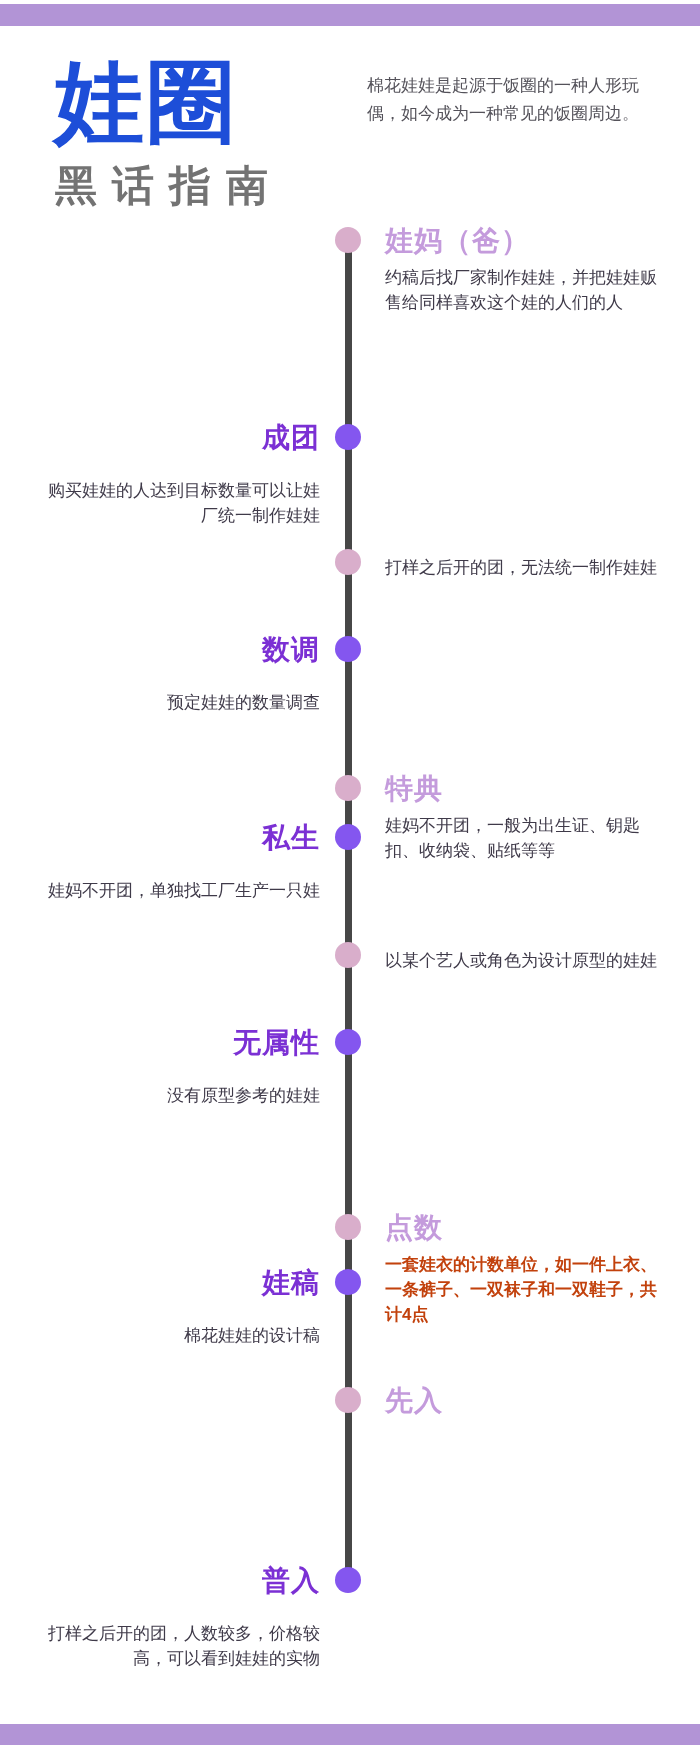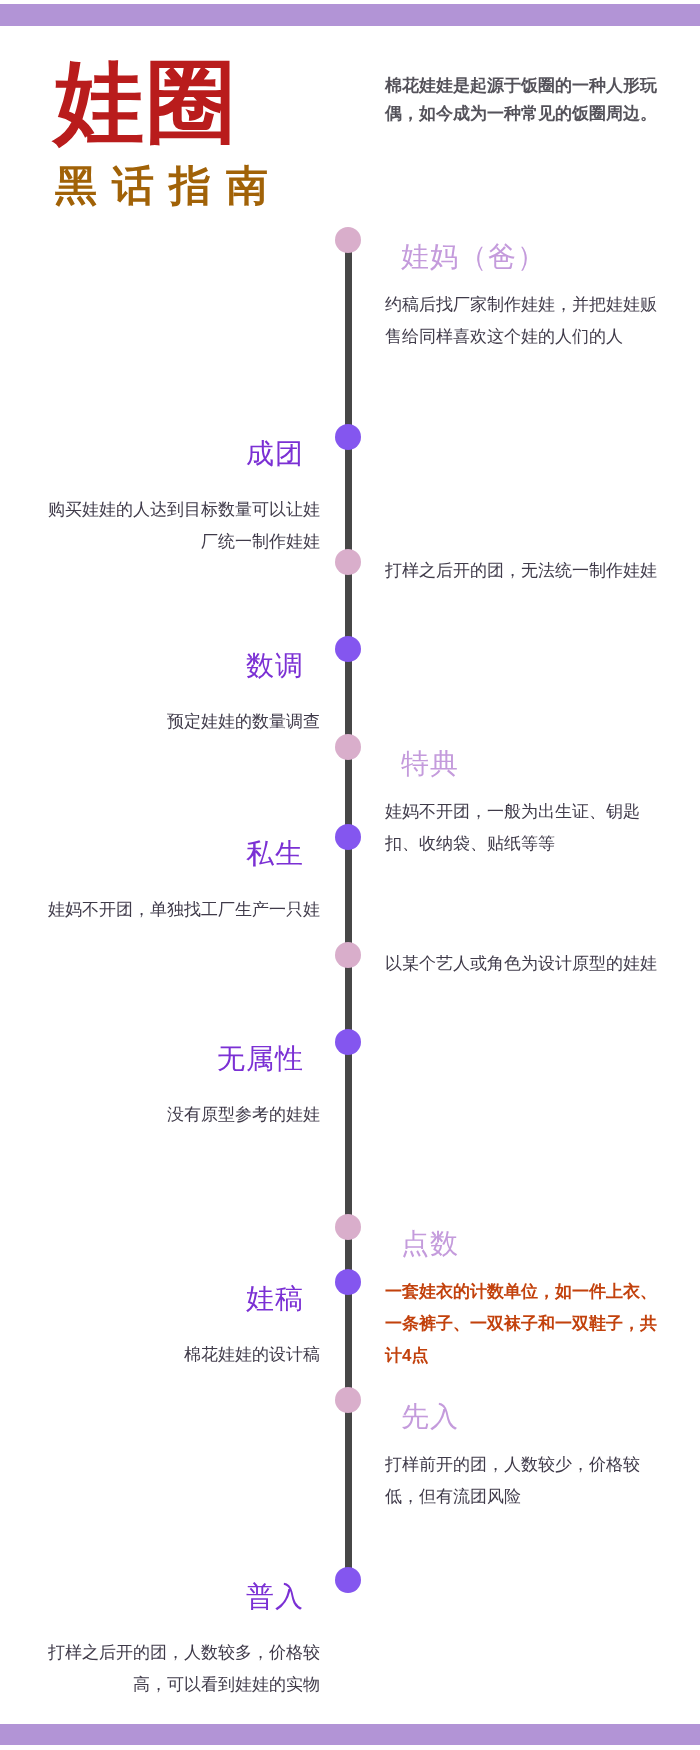--- a/index.html
+++ b/index.html
@@ -19,61 +19,61 @@
     background:#b294d6;
   }
   .strip.top { top:4px; height:22px; }
   .strip.bottom { top:1724px; height:21px; }
 
   .main-title {
     position:absolute; left:54px; top:54px;
     margin:0;
     font-size:90px; line-height:96px; font-weight:bold;
     letter-spacing:2px;
-    color:#b91c1c;
+    color:#1d4ed8;
   }
   .sub-title {
     position:absolute; left:55px; top:162px;
     font-size:42px; line-height:48px; font-weight:bold;
     letter-spacing:15px;
-    color:#a16207;
+    color:#737373;
     white-space:nowrap;
   }
   .intro {
-    position:absolute; left:385px; top:72px;
+    position:absolute; left:367px; top:72px;
     width:285px; margin:0;
     font-size:17px; line-height:28px;
-    font-weight:700;
+    font-weight:400;
     color:#54525a;
     white-space:pre-line;
   }
 
   .timeline-line {
     position:absolute;
     left:345px; top:234px;
     width:7px; height:1345px;
     background:#474747;
   }
 
   .entry { position:absolute; }
   .entry.right { left:385px; width:285px; text-align:left; }
   .entry.left  { right:380px; width:330px; text-align:right; }
 
   .term {
-    margin:16px;
+    margin:0;
     font-size:28px; line-height:32px;
-    font-weight:normal;
+    font-weight:bold;
     letter-spacing:1px;
   }
   .term.bright { color:#7b30d4; }
   .term.light  { color:#c49bdc; }
 
   .desc {
     margin:0;
-    font-size:17px; line-height:32px;
+    font-size:17px; line-height:25px;
     font-weight:500;
     color:#3f3a49;
     white-space:pre-line;
   }
   .entry.right .desc { margin-top:8px; }
   .entry.left  .desc { margin-top:24px; }
   .desc.bold { font-weight:bold; color:#c2410c; }
 
   .dot {
     position:absolute; top:2px;
@@ -118,21 +118,21 @@
     <span class="dot pink"></span>
     <p class="desc">打样之后开的团，无法统一制作娃娃</p>
   </section>
 
   <section class="entry left" style="top:634px">
     <span class="dot purple"></span>
     <h2 class="term bright">数调</h2>
     <p class="desc">预定娃娃的数量调查</p>
   </section>
 
-  <section class="entry right" style="top:732px">
+  <section class="entry right" style="top:773px">
     <span class="dot pink"></span>
     <h2 class="term light">特典</h2>
     <p class="desc">娃妈不开团，一般为出生证、钥匙
 扣、收纳袋、贴纸等等</p>
   </section>
 
   <section class="entry left" style="top:822px">
     <span class="dot purple"></span>
     <h2 class="term bright">私生</h2>
     <p class="desc">娃妈不开团，单独找工厂生产一只娃</p>
@@ -159,22 +159,20 @@
 
   <section class="entry left" style="top:1267px">
     <span class="dot purple"></span>
     <h2 class="term bright">娃稿</h2>
     <p class="desc">棉花娃娃的设计稿</p>
   </section>
 
   <section class="entry right" style="top:1385px">
     <span class="dot pink"></span>
     <h2 class="term light">先入</h2>
-    <p class="desc">打样前开的团，人数较少，价格较
-低，但有流团风险</p>
   </section>
 
   <section class="entry left" style="top:1565px">
     <span class="dot purple"></span>
     <h2 class="term bright">普入</h2>
     <p class="desc">打样之后开的团，人数较多，价格较
 高，可以看到娃娃的实物</p>
   </section>
 
 </div>

